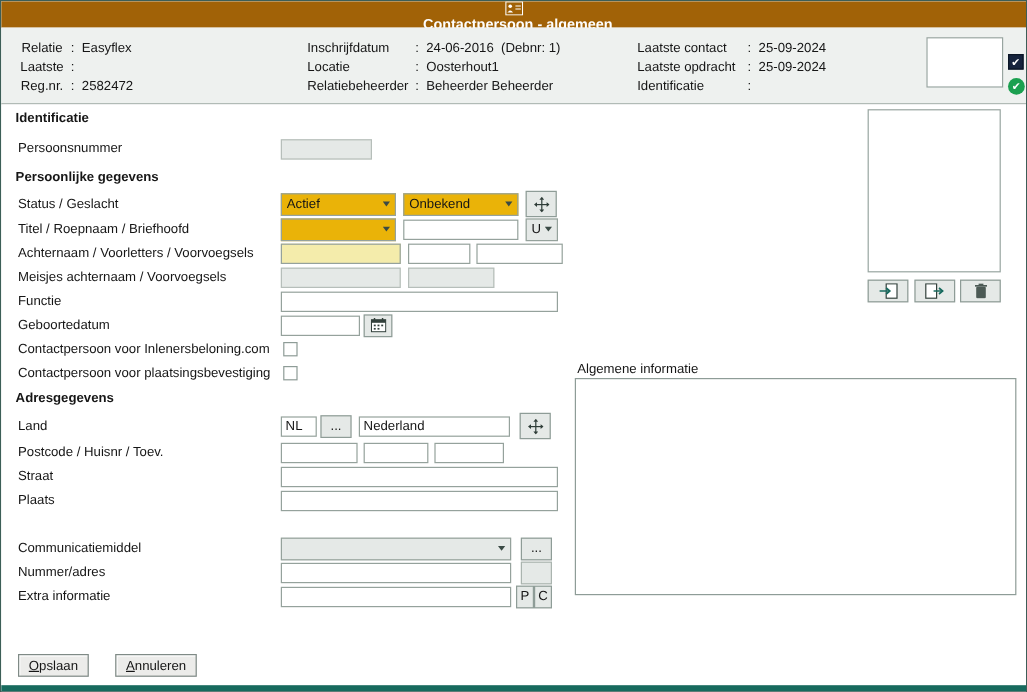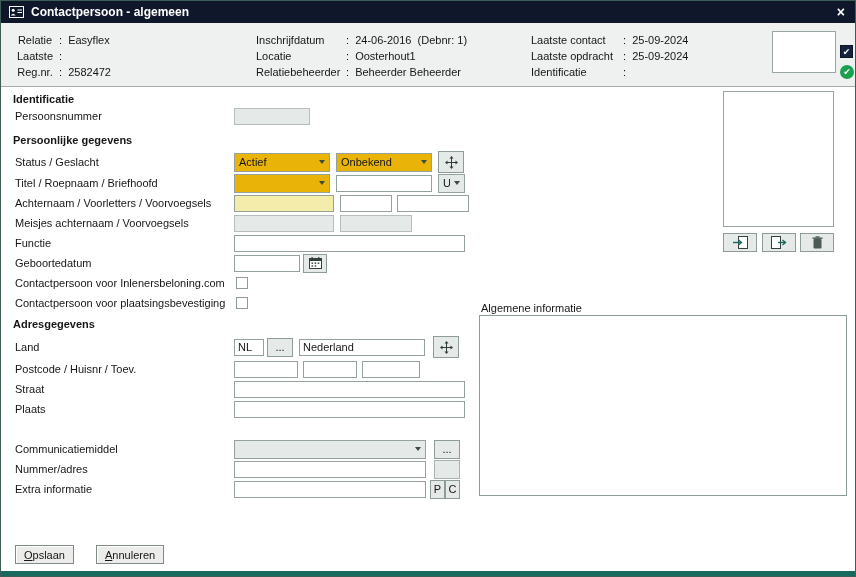--- a/index.html
+++ b/index.html
@@ -1,20 +1,20 @@
 <!DOCTYPE html>
 <html><head>
 <meta charset="utf-8">
 <style>
   * { box-sizing: border-box; margin: 0; padding: 0; }
   body { font-family: "Liberation Sans", "DejaVu Sans", sans-serif; background:#8f9a95; }
   .window { position:relative; width:856px; height:577px; background:#fff; border:1px solid #3c5e57; overflow:hidden; }
 
   
-  .titlebar { position:absolute; top:0; left:0; right:0; height:22px; background:#0f172a; display:flex; align-items:center; padding:0 8px; }
+  .titlebar { position:absolute; top:0; left:0; right:0; height:22px; background:#a16207; display:flex; align-items:center; padding:0 8px;flex-direction:column; }
   .ticon { display:flex; align-items:center; }
   .title { color:#fff; font-size:12px; font-weight:bold; margin-left:7px; flex:1; }
   .close { color:#fff; font-size:14px; font-weight:bold; cursor:pointer; padding:0 2px; line-height:1; }
 
   
   .hdr { position:absolute; top:22px; left:0; right:0; height:64px; background:#eef1ef; border-bottom:1px solid #a2ada8; font-size:11px; color:#161616; }
   .hcol { position:absolute; top:9px; }
   .hrow { height:16px; line-height:16px; white-space:pre; }
   .hlbl { display:inline-block; }
   .c1 { left:10px; }  .c1 .hlbl { width:48px;text-align:center; }
@@ -95,21 +95,21 @@
     </div>
     <div class="logobox"></div>
     <span class="chk-dark">✔</span>
     <span class="chk-green">✔</span>
   </div>
 
   <div class="form">
 
     <div class="sect" style="margin-top:6px">Identificatie</div>
 
-    <div class="frow" style="margin-top:0">
+    <div class="frow" style="margin-top:8px">
       <span class="lbl">Persoonsnummer</span>
       <input class="inp dis" style="width: 76px;" disabled="">
     </div>
 
     <div class="sect" style="margin-top:8px">Persoonlijke gegevens</div>
 
     <div class="frow" style="margin-top:4px;height:22px">
       <span class="lbl">Status / Geslacht</span>
       <div class="combo" style="width:96px">
         <span class="val">Actief</span>

